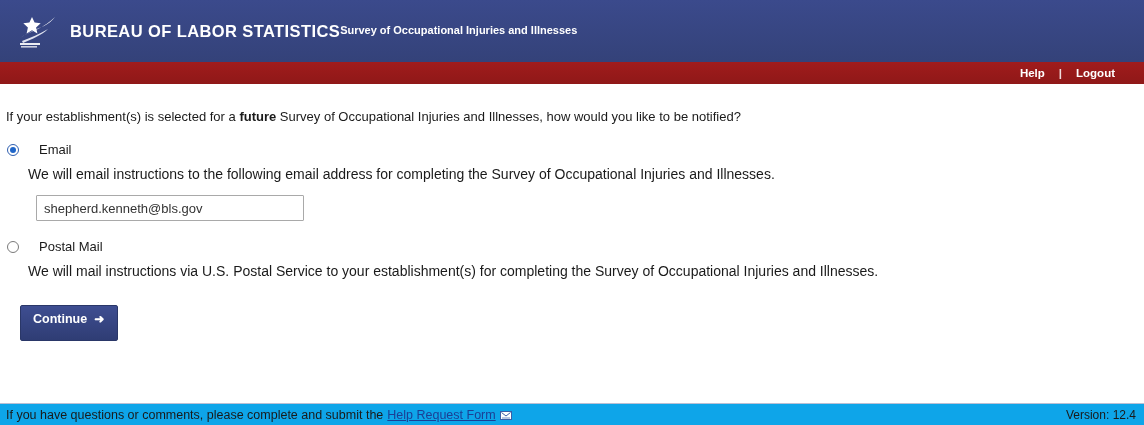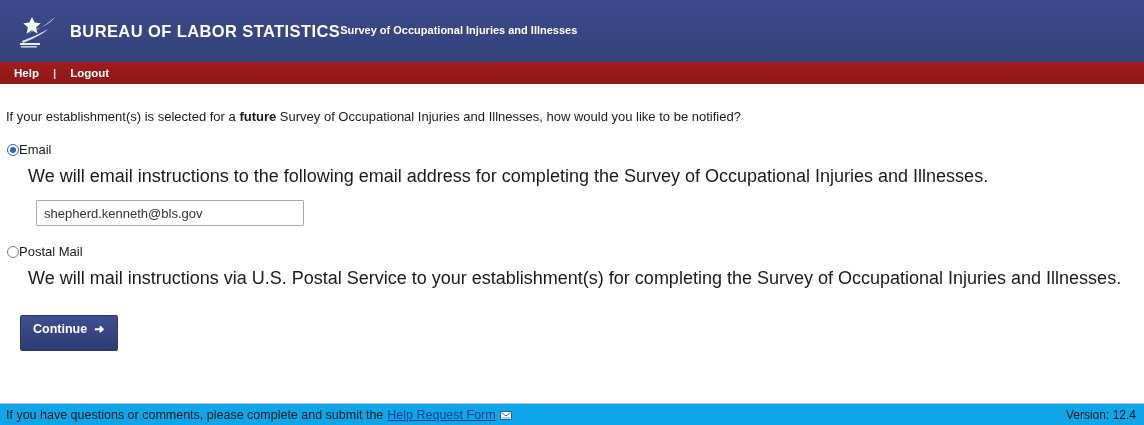--- a/index.html
+++ b/index.html
@@ -54,21 +54,21 @@
     margin-top: 3px;
   }
 
   
   .navbar {
     height: 22px;
     background: #9e1b1b;
     background: linear-gradient(to bottom, #a01c1c 0%, #8f1818 100%);
     display: flex;
     align-items: center;
-    justify-content: flex-start;
+    justify-content: flex-end;
     padding-right: 15px;
     box-sizing: border-box;
   }
   .navbar a, .navbar span.sep {
     color: #ffffff;
     font-size: 11.5px;
     font-weight: bold;
     text-decoration: none;
   }
   .navbar a { padding: 0 14px; }
@@ -89,21 +89,21 @@
     margin-top: 13px;
     font-size: 13px;
     color: #1a1a1a;
   }
   .question b { font-weight: bold; }
 
   .option-block { margin-top: 18px; }
   .option-row {
     display: flex;
     align-items: center;
-    gap: 0;
+    gap: 20px;
   }
   .radio {
     width: 12px;
     height: 12px;
     border-radius: 50%;
     border: 1px solid #7a7a7a;
     background: #ffffff;
     box-sizing: border-box;
     position: relative;
     flex: 0 0 12px;
@@ -122,21 +122,21 @@
     height: 6px;
     border-radius: 50%;
     background: #1f66c9;
   }
   .option-label {
     font-size: 13px;
     color: #1a1a1a;
   }
   .option-desc {
     margin: 9px 0 0 22px;
-    font-size: 18px;
+    font-size: 14px;
     color: #1a1a1a;
   }
   .email-input {
     margin: 13px 0 0 30px;
     width: 268px;
     height: 26px;
     border: 1px solid #a9a9a9;
     background: #ffffff;
     font-family: "Liberation Sans", sans-serif;
     font-size: 13px;

